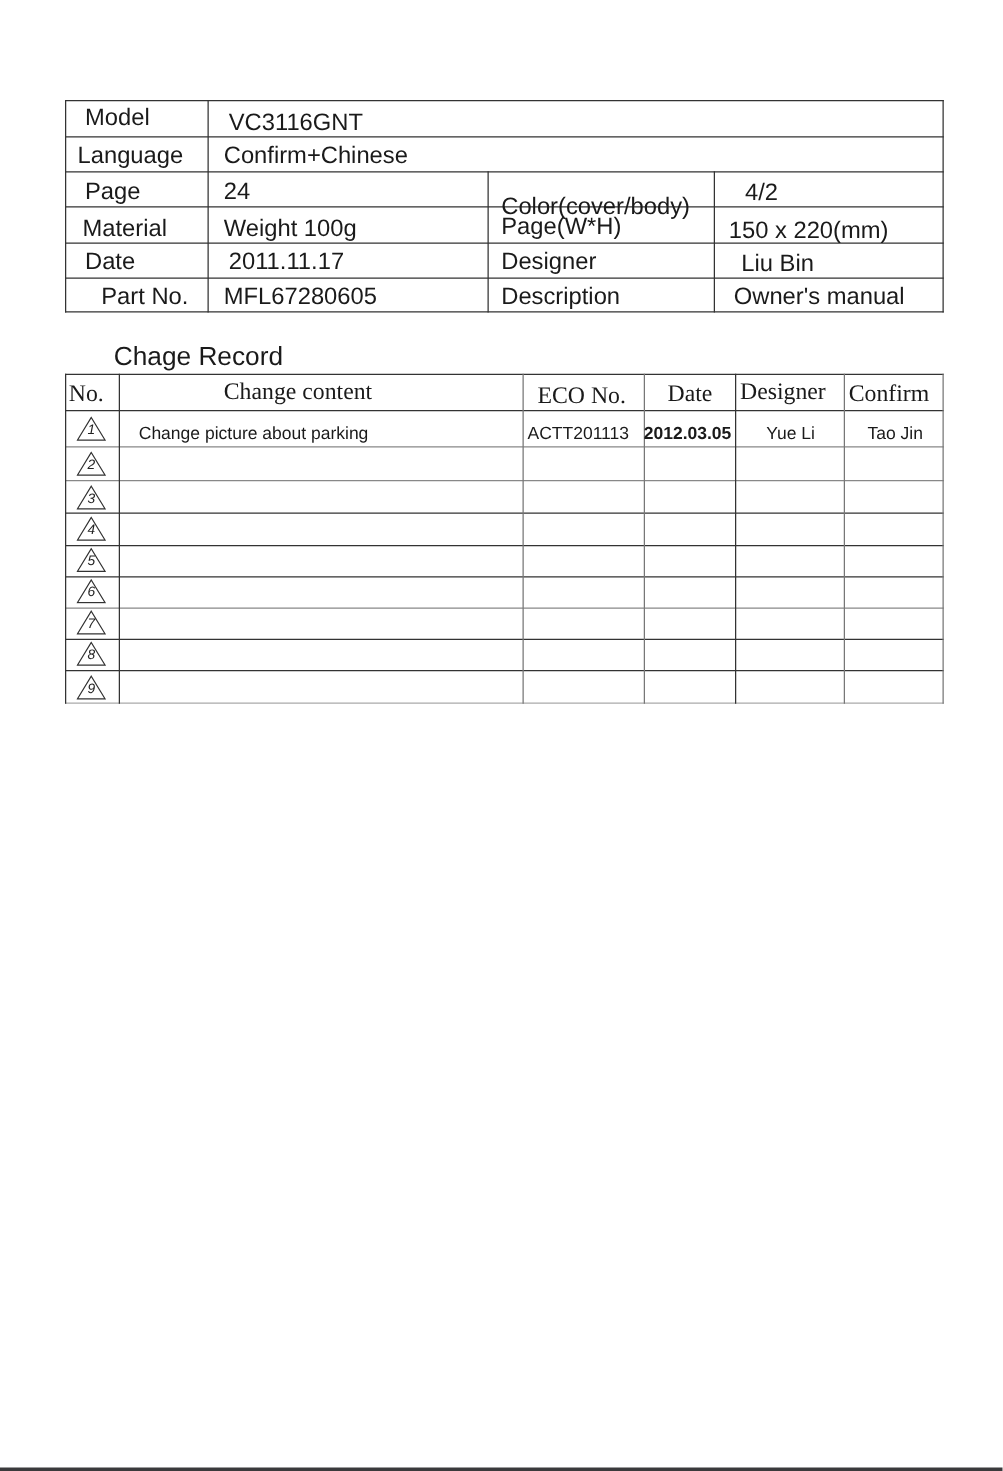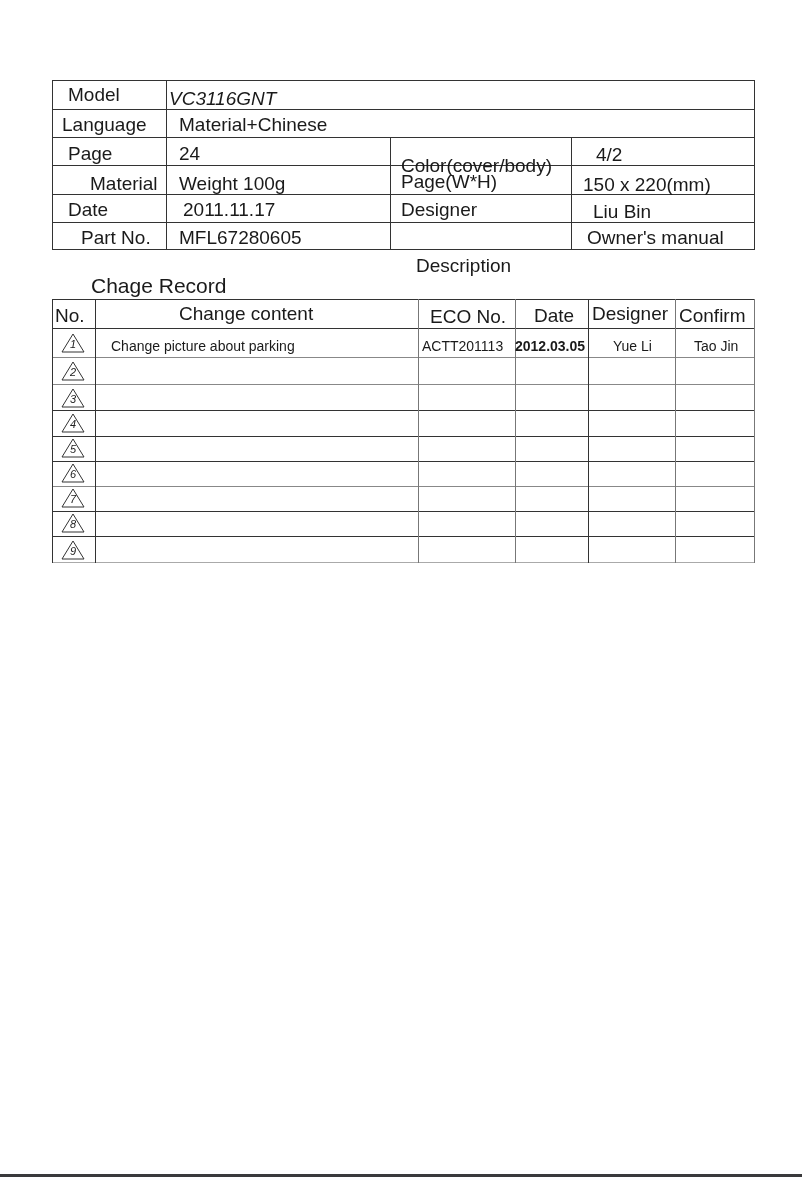--- a/index.html
+++ b/index.html
@@ -2,21 +2,21 @@
 <html><head>
 <meta charset="utf-8">
 <style>
   html, body { margin:0; padding:0; background:#ffffff; }
   body { width:802px; height:1177px; position:relative; overflow:hidden;
          font-family:"Liberation Sans", sans-serif; color:#1a1a1a; }
   .hline { position:absolute; height:0; border-top:1.5px solid #333; }
   .vline { position:absolute; width:0; border-left:1.5px solid #333; }
   .cell { position:absolute; white-space:nowrap; font-size:19px; line-height:1; }
   .small { font-size:14px; }
-  .hdr { font-size:19px; }
+  .hdr { font-size:19px;font-family:Liberation Serif, serif; }
   .tri { position:absolute; width:26px; height:22px; }
   .tri svg { display:block; }
   .tri span { position:absolute; left:0; top:5px; width:24px; text-align:center; font-size:11px; font-style:italic; color:#222; }
   .bottom-rule { position:absolute; left:0; top:1174px; width:802px; height:3px; background:#3a3a3c; }
 </style>
 </head>
 <body>
 
 <div>
 
@@ -28,43 +28,43 @@
   <div class="hline" style="left:52px;top:222px;width:703px;"></div>
   <div class="hline" style="left:52px;top:249px;width:703px;"></div>
 
   <div class="vline" style="left:52px;top:80px;height:170px;"></div>
   <div class="vline" style="left:166px;top:80px;height:170px;"></div>
   <div class="vline" style="left:390px;top:137px;height:113px;"></div>
   <div class="vline" style="left:571px;top:137px;height:113px;"></div>
   <div class="vline" style="left:754px;top:80px;height:170px;"></div>
 
   <div class="cell" style="left:68px;top:85px;">Model</div>
-  <div class="cell" style="left:169px;top:89px;font-style:italic;">VC3116GNT</div>
+  <div class="cell" style="left:183px;top:89px;">VC3116GNT</div>
 
   <div class="cell" style="left:62px;top:115px;">Language</div>
-  <div class="cell" style="left:179px;top:115px;">Material+Chinese</div>
+  <div class="cell" style="left:179px;top:115px;">Confirm+Chinese</div>
 
   <div class="cell" style="left:68px;top:144px;">Page</div>
   <div class="cell" style="left:179px;top:144px;">24</div>
   <div class="cell" style="left:401px;top:156px;">Color(cover/body)</div>
   <div class="cell" style="left:596px;top:145px;">4/2</div>
 
-  <div class="cell" style="left:66px;top:174px;margin-left:24px;">Material</div>
+  <div class="cell" style="left:66px;top:174px;">Material</div>
   <div class="cell" style="left:179px;top:174px;">Weight 100g</div>
   <div class="cell" style="left:401px;top:172px;">Page(W*H)</div>
   <div class="cell" style="left:583px;top:175px;">150 x 220(mm)</div>
 
   <div class="cell" style="left:68px;top:200px;">Date</div>
   <div class="cell" style="left:183px;top:200px;">2011.11.17</div>
   <div class="cell" style="left:401px;top:200px;">Designer</div>
   <div class="cell" style="left:593px;top:202px;">Liu Bin</div>
 
   <div class="cell" style="left:81px;top:228px;">Part No.</div>
   <div class="cell" style="left:179px;top:228px;">MFL67280605</div>
-  <div class="cell" style="left:416px;top:228px;margin-top:28px;">Description</div>
+  <div class="cell" style="left:401px;top:228px;">Description</div>
   <div class="cell" style="left:587px;top:228px;text-align:center;">Owner's manual</div>
 </div>
 
 <div class="cell" style="left:55px;top:275px;font-size:21px;margin-left:36px;">Chage Record</div>
 
 <div>
 
   <div class="hline" style="left:52px;top:299px;width:703px;"></div>
   <div class="hline" style="left:52px;top:328px;width:703px;"></div>
   <div class="hline" style="left:52px;top:357px;width:703px;border-color:#888;"></div>

